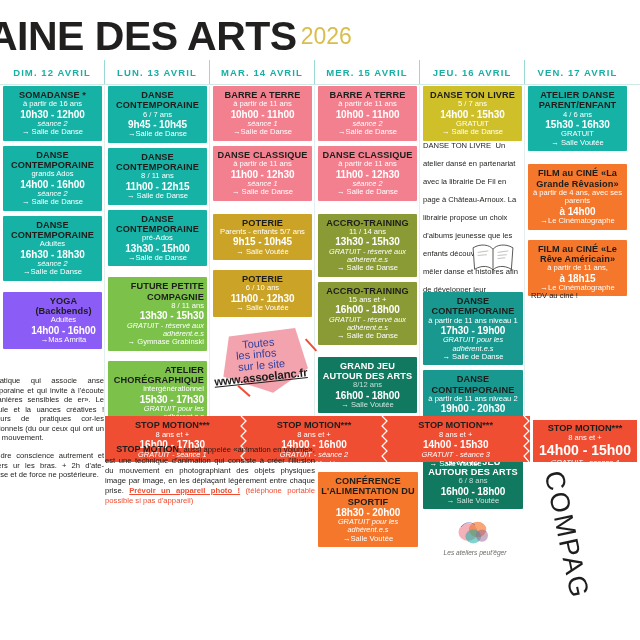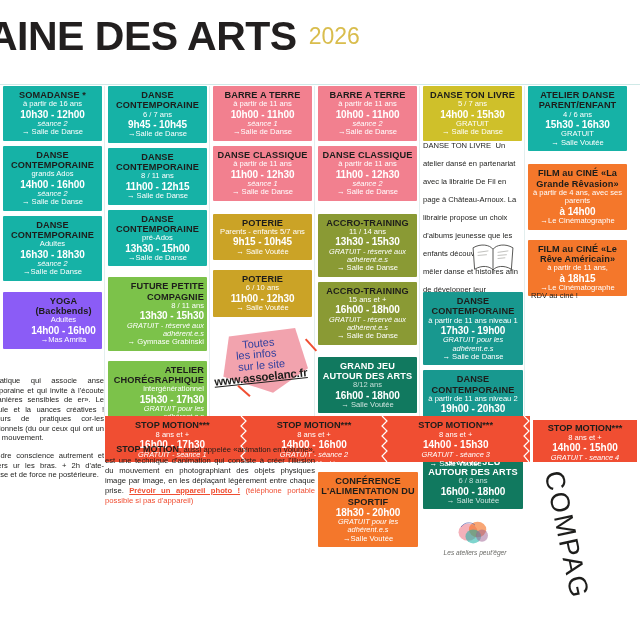--- a/index.html
+++ b/index.html
@@ -17,21 +17,21 @@
     display: flex; align-items: flex-end; padding-left: 0px; padding-bottom: 2px;
     overflow: hidden;
   }
   #title-main {
     font-size: 41px; font-weight: 700; letter-spacing: -0.5px;
     color: #221f1f; line-height: 0.95; white-space: nowrap;
     margin-left: -12px;
   }
   #title-year {
     font-size: 23px; font-weight: 400; color: #d9bd4d;
-    margin-left: 12px; margin-bottom: 6px; letter-spacing: 0px;
+    margin-left: 4px; margin-bottom: 6px; letter-spacing: 0px;
   }
 
   
   #dayrow {
     position: absolute; left: 0; top: 60px; width: 640px; height: 24px;
     display: flex;
   }
   .daycell {
     flex: 0 0 105px; width:105px;
     display: flex; align-items: center; justify-content: center;
@@ -110,21 +110,21 @@
   #smband .sm .n { font-size:7.4px; font-style:italic; }
   #smband .sm .f { font-size:7.6px; }
   .zig { width:7px; align-self:stretch; }
 
   #smband-right {
     position:absolute; left:533px; top:420px; width:104px; height:42px;
     background:#f04e32; color:#fff; text-align:center; padding-top:3px;
   }
   #smband-right .t { font-size:9.2px; font-weight:700; color:#1d1d1b; }
   #smband-right .a { font-size:7.6px; }
-  #smband-right .h { font-size:10px; font-weight:700; }
+  #smband-right .h { font-size:14px; font-weight:700; }
   #smband-right .n { font-size:7.4px; font-style:italic; }
   #smband-right .f { font-size:7.6px; }
 
   
   #smdesc { position:absolute; left:105px; top:444px; width:210px; font-size:7.7px; line-height:1.3; color:#1d1d1b; text-align:justify; }
   #smdesc .lead { font-weight:700; font-size:9px; }
   #smdesc .warn { color:#f04e32; }
   #smdesc .warn u { font-weight:700; }
 
   
@@ -149,20 +149,28 @@
 </head>
 <body>
 
 <div id="page">
 
   <div id="masthead">
     <div id="title-main">AINE DES ARTS</div>
     <div id="title-year">2026</div>
   </div>
 
+  <div id="dayrow">
+    <div class="daycell">DIM. 12 AVRIL</div>
+    <div class="daycell">LUN. 13 AVRIL</div>
+    <div class="daycell">MAR. 14 AVRIL</div>
+    <div class="daycell">MER. 15 AVRIL</div>
+    <div class="daycell">JEU. 16 AVRIL</div>
+    <div class="daycell">VEN. 17 AVRIL</div>
+  </div>
   <div id="dayrule"></div>
 
   <div id="grid">
 
     <div class="col">
       <div class="colsep"></div>
 
       <div class="card teal white-body">
         <div class="t">SOMADANSE *</div>
         <div class="a">à partir de 16 ans</div>

